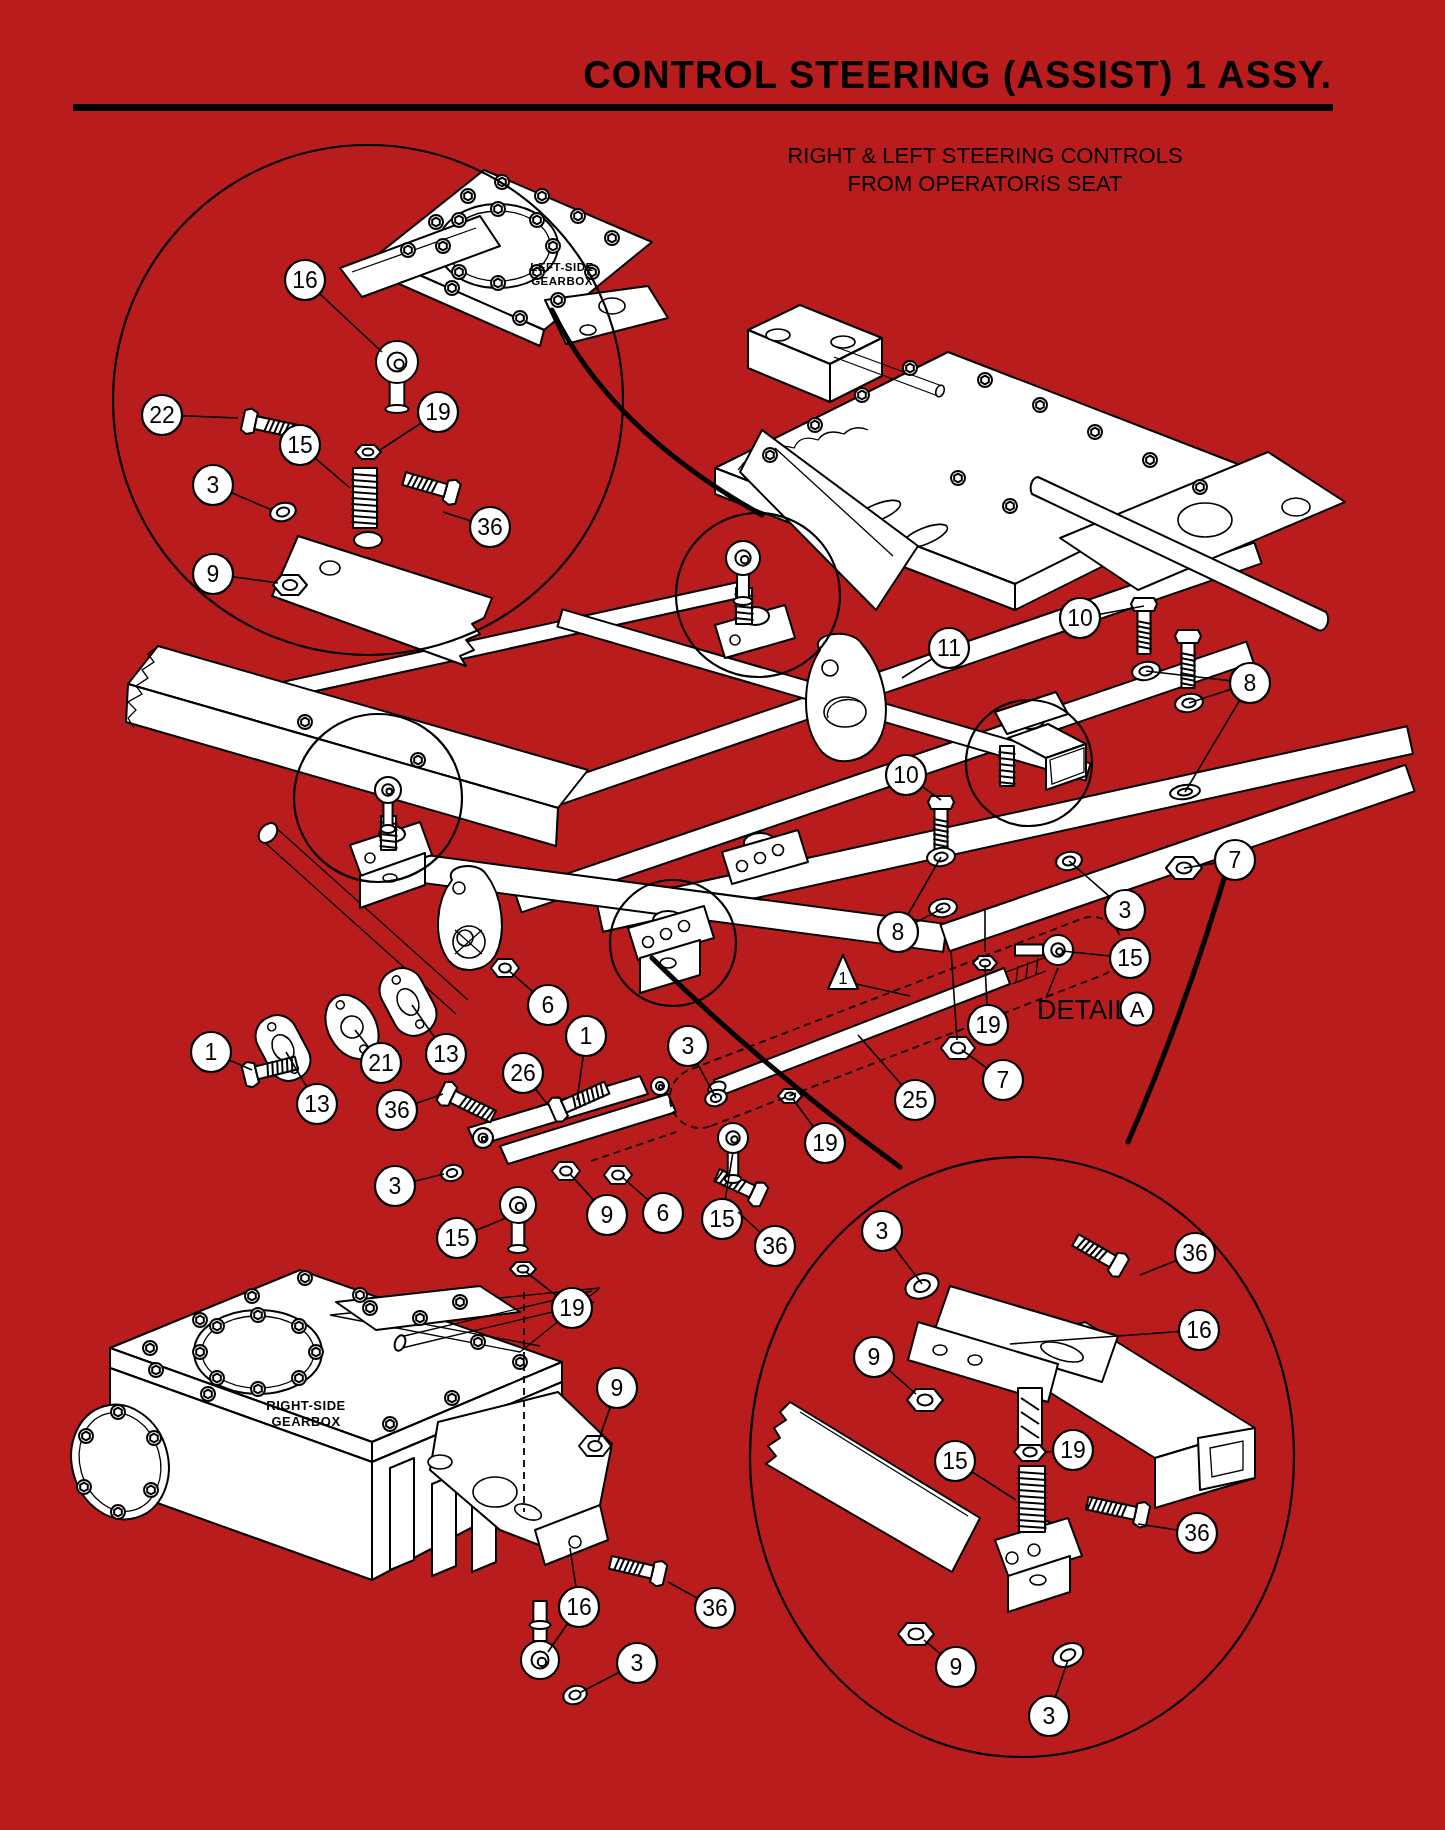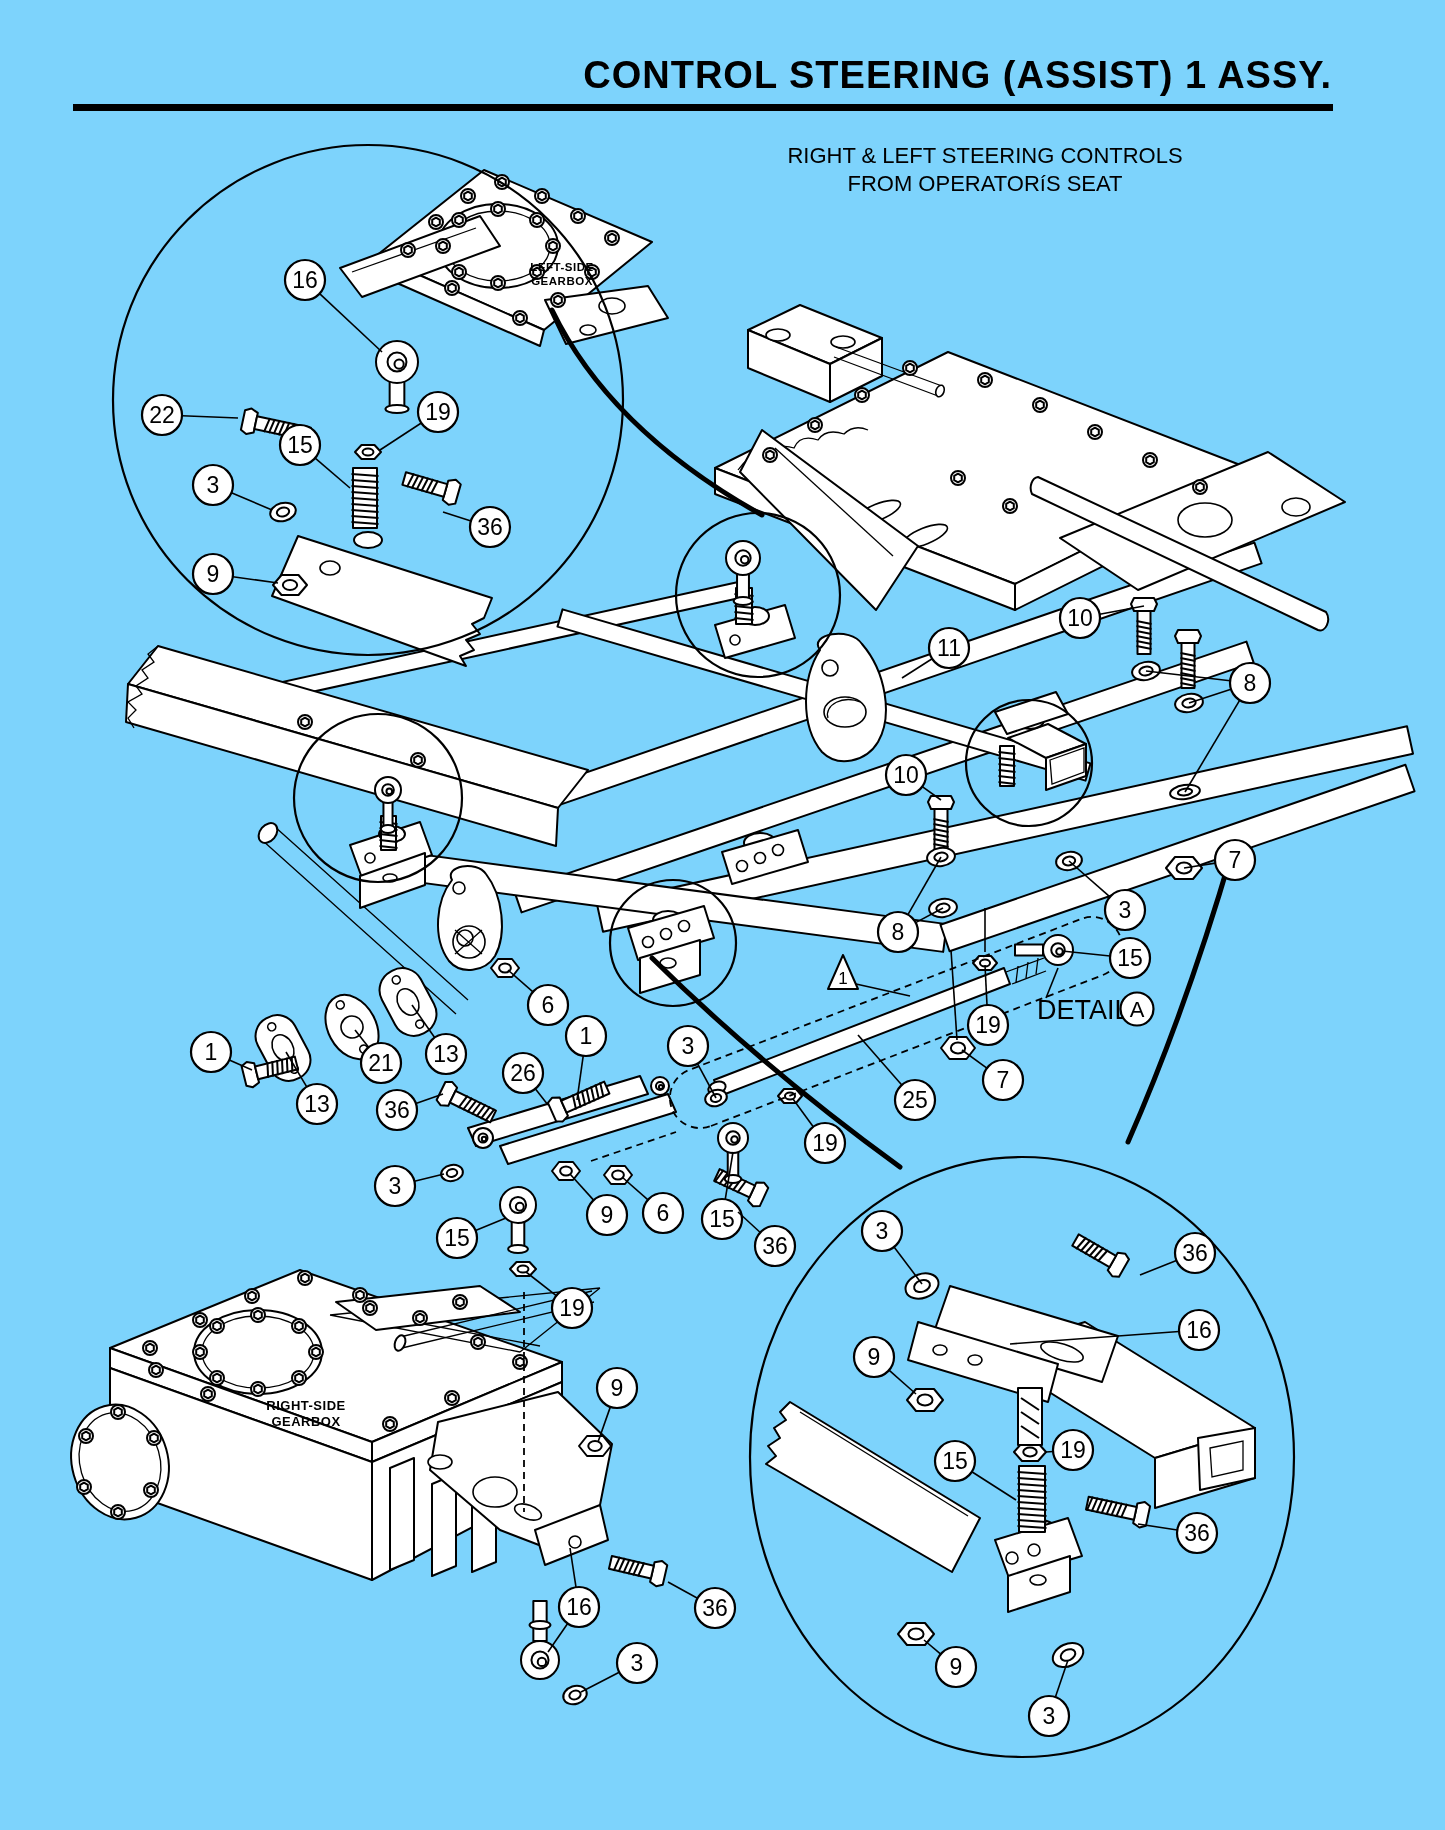--- a/index.html
+++ b/index.html
@@ -1,17 +1,17 @@
 <!DOCTYPE html>
 <html><head>
 <meta charset="utf-8">
 <style>
   html,body{margin:0;padding:0;background:#fff;}
   body{font-family:"Liberation Sans",sans-serif;}
-  .page{width:1445px;height:1830px;position:relative;background:#7dd3fc;margin:0 auto;}
+  .page{width:1445px;height:1830px;position:relative;background:#b91c1c;margin:0 auto;}
   svg{display:block;}
   .part{fill:#fff;stroke:#000;stroke-width:2;stroke-linejoin:round;}
   .thin{fill:none;stroke:#000;stroke-width:1.3;}
   .hole{fill:#fff;stroke:#000;stroke-width:1.6;}
   .arc{fill:none;stroke:#000;stroke-width:5;stroke-linecap:round;}
   .detail-circle{fill:none;stroke:#000;stroke-width:2.2;}
   .dashed{fill:none;stroke:#000;stroke-width:1.8;stroke-dasharray:7 5;}
   .leader{stroke:#000;stroke-width:1.6;fill:none;}
   .callout-circle{fill:#fff;stroke:#000;stroke-width:2.2;}
   .callout-text{font-size:23px;fill:#000;text-anchor:middle;}

